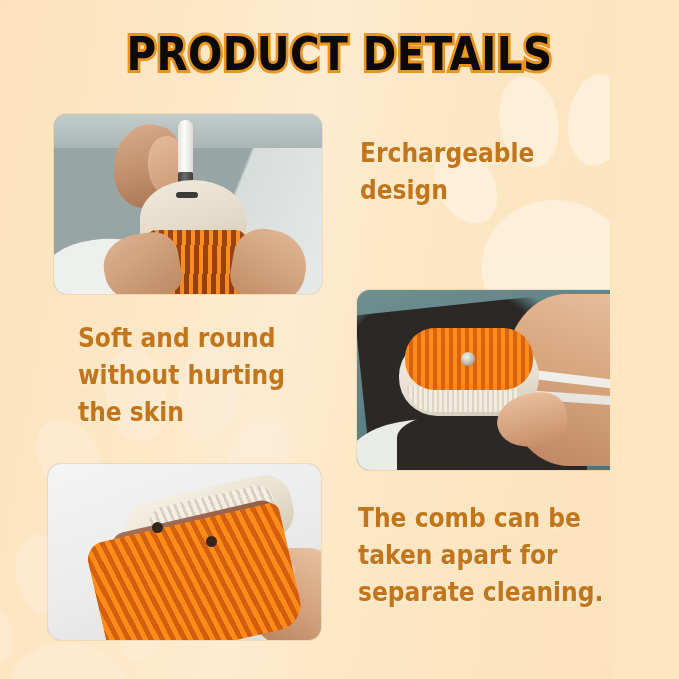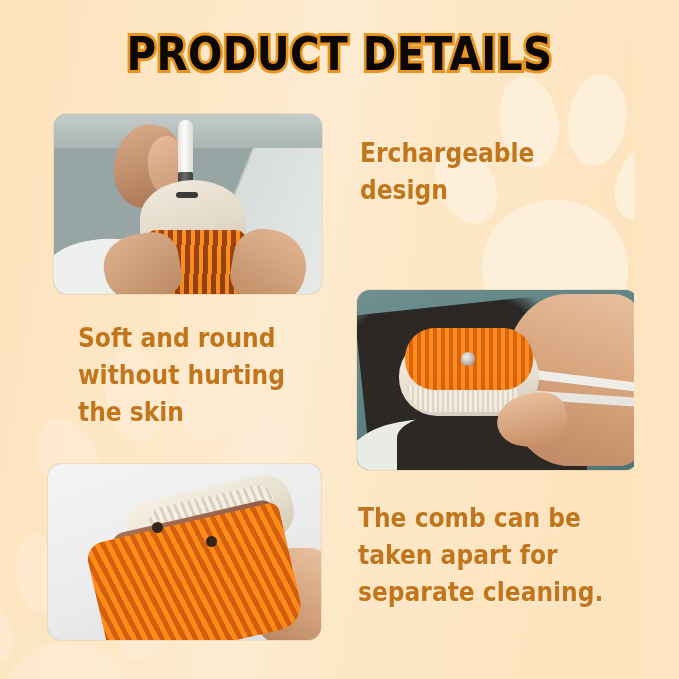--- a/index.html
+++ b/index.html
@@ -20,21 +20,20 @@
     width: 610px;
     height: 679px;
     overflow: hidden;
     background:
       linear-gradient(100deg,
         #fde3bd 0%,
         #fde7c6 28%,
         #fdecd2 46%,
         #fde7c5 62%,
         #fde3bd 100%);
-    padding-left: 24px;
   }
 
   
   .paw {
     position: absolute;
     pointer-events: none;
   }
   .paw .pad,
   .paw .toe {
     position: absolute;

